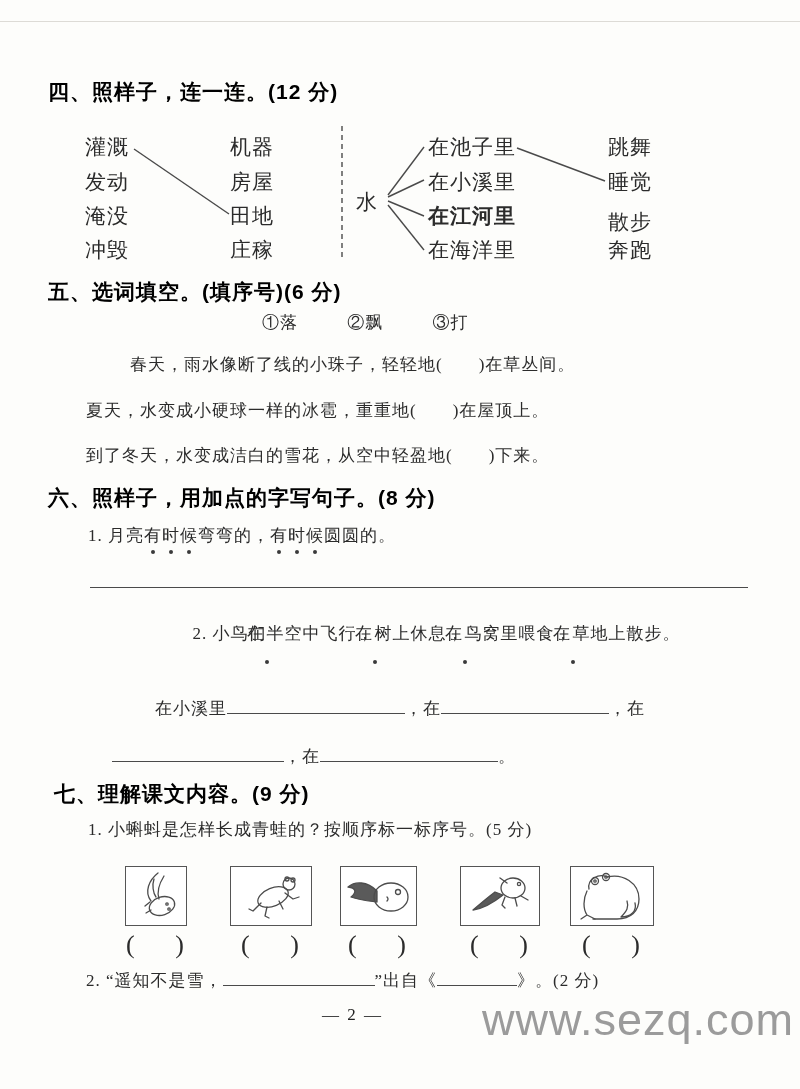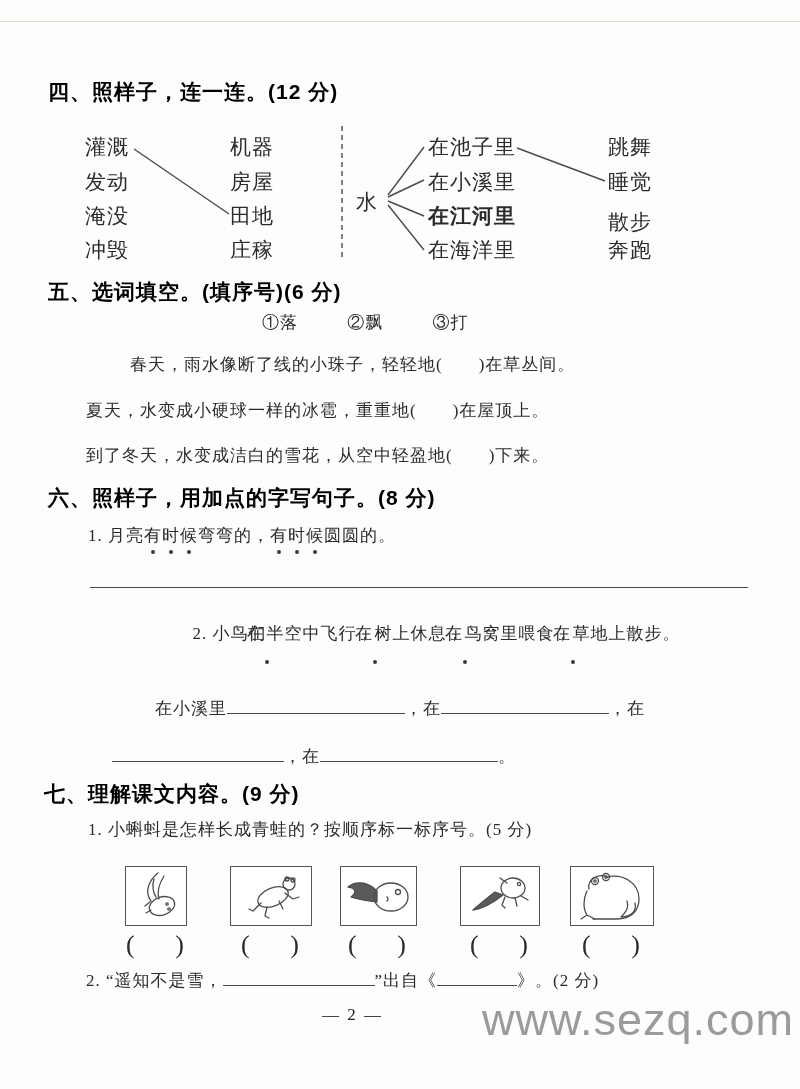--- a/index.html
+++ b/index.html
@@ -109,21 +109,21 @@
 
 <div class="abs bodytext wrap" style="left:88px;top:610px;width:676px;line-height:47px;padding-left:21px;text-indent:-21px;text-align:center;">2. 小鸟们<span class="dotted-char">在</span>半空中飞行，<span class="dotted-char">在</span>树上休息，<span class="dotted-char">在</span>鸟窝里喂食，<span class="dotted-char">在</span>草地上散步。</div>
 
 <div class="abs bodytext" style="left:155px;top:694px;">
   <span>在小溪里</span><span class="blank" style="width:178px;"></span><span>，在</span><span class="blank" style="width:168px;"></span><span>，在</span>
 </div>
 <div class="abs bodytext" style="left:112px;top:742px;">
   <span class="blank" style="width:172px;"></span><span>，在</span><span class="blank" style="width:178px;"></span><span>。</span>
 </div>
 
-<div class="abs heading" style="left:44px;top:780px;">七、理解课文内容。(9 分)</div>
+<div class="abs heading" style="left:54px;top:780px;">七、理解课文内容。(9 分)</div>
 
 <div class="abs bodytext" style="left:88px;top:818px;">1. 小蝌蚪是怎样长成青蛙的？按顺序标一标序号。(5 分)</div>
 
 <div class="stage-box" style="left:125px;top:866px;width:60px;height:58px;">
   <svg class="art" width="56" height="54" viewBox="0 0 56 54">
     <path d="M30,4 C21,11 16,23 23,32 M36,7 C31,15 29,24 31,30"></path>
     <path d="M26,10 C24,16 25,24 28,28"></path>
     <ellipse cx="34" cy="37" rx="13" ry="9" transform="rotate(-18 34 37)"></ellipse>
     <path d="M22,33 l-5,4 M23,41 l-5,3"></path>
     <circle cx="39" cy="35" r="1.2"></circle>

